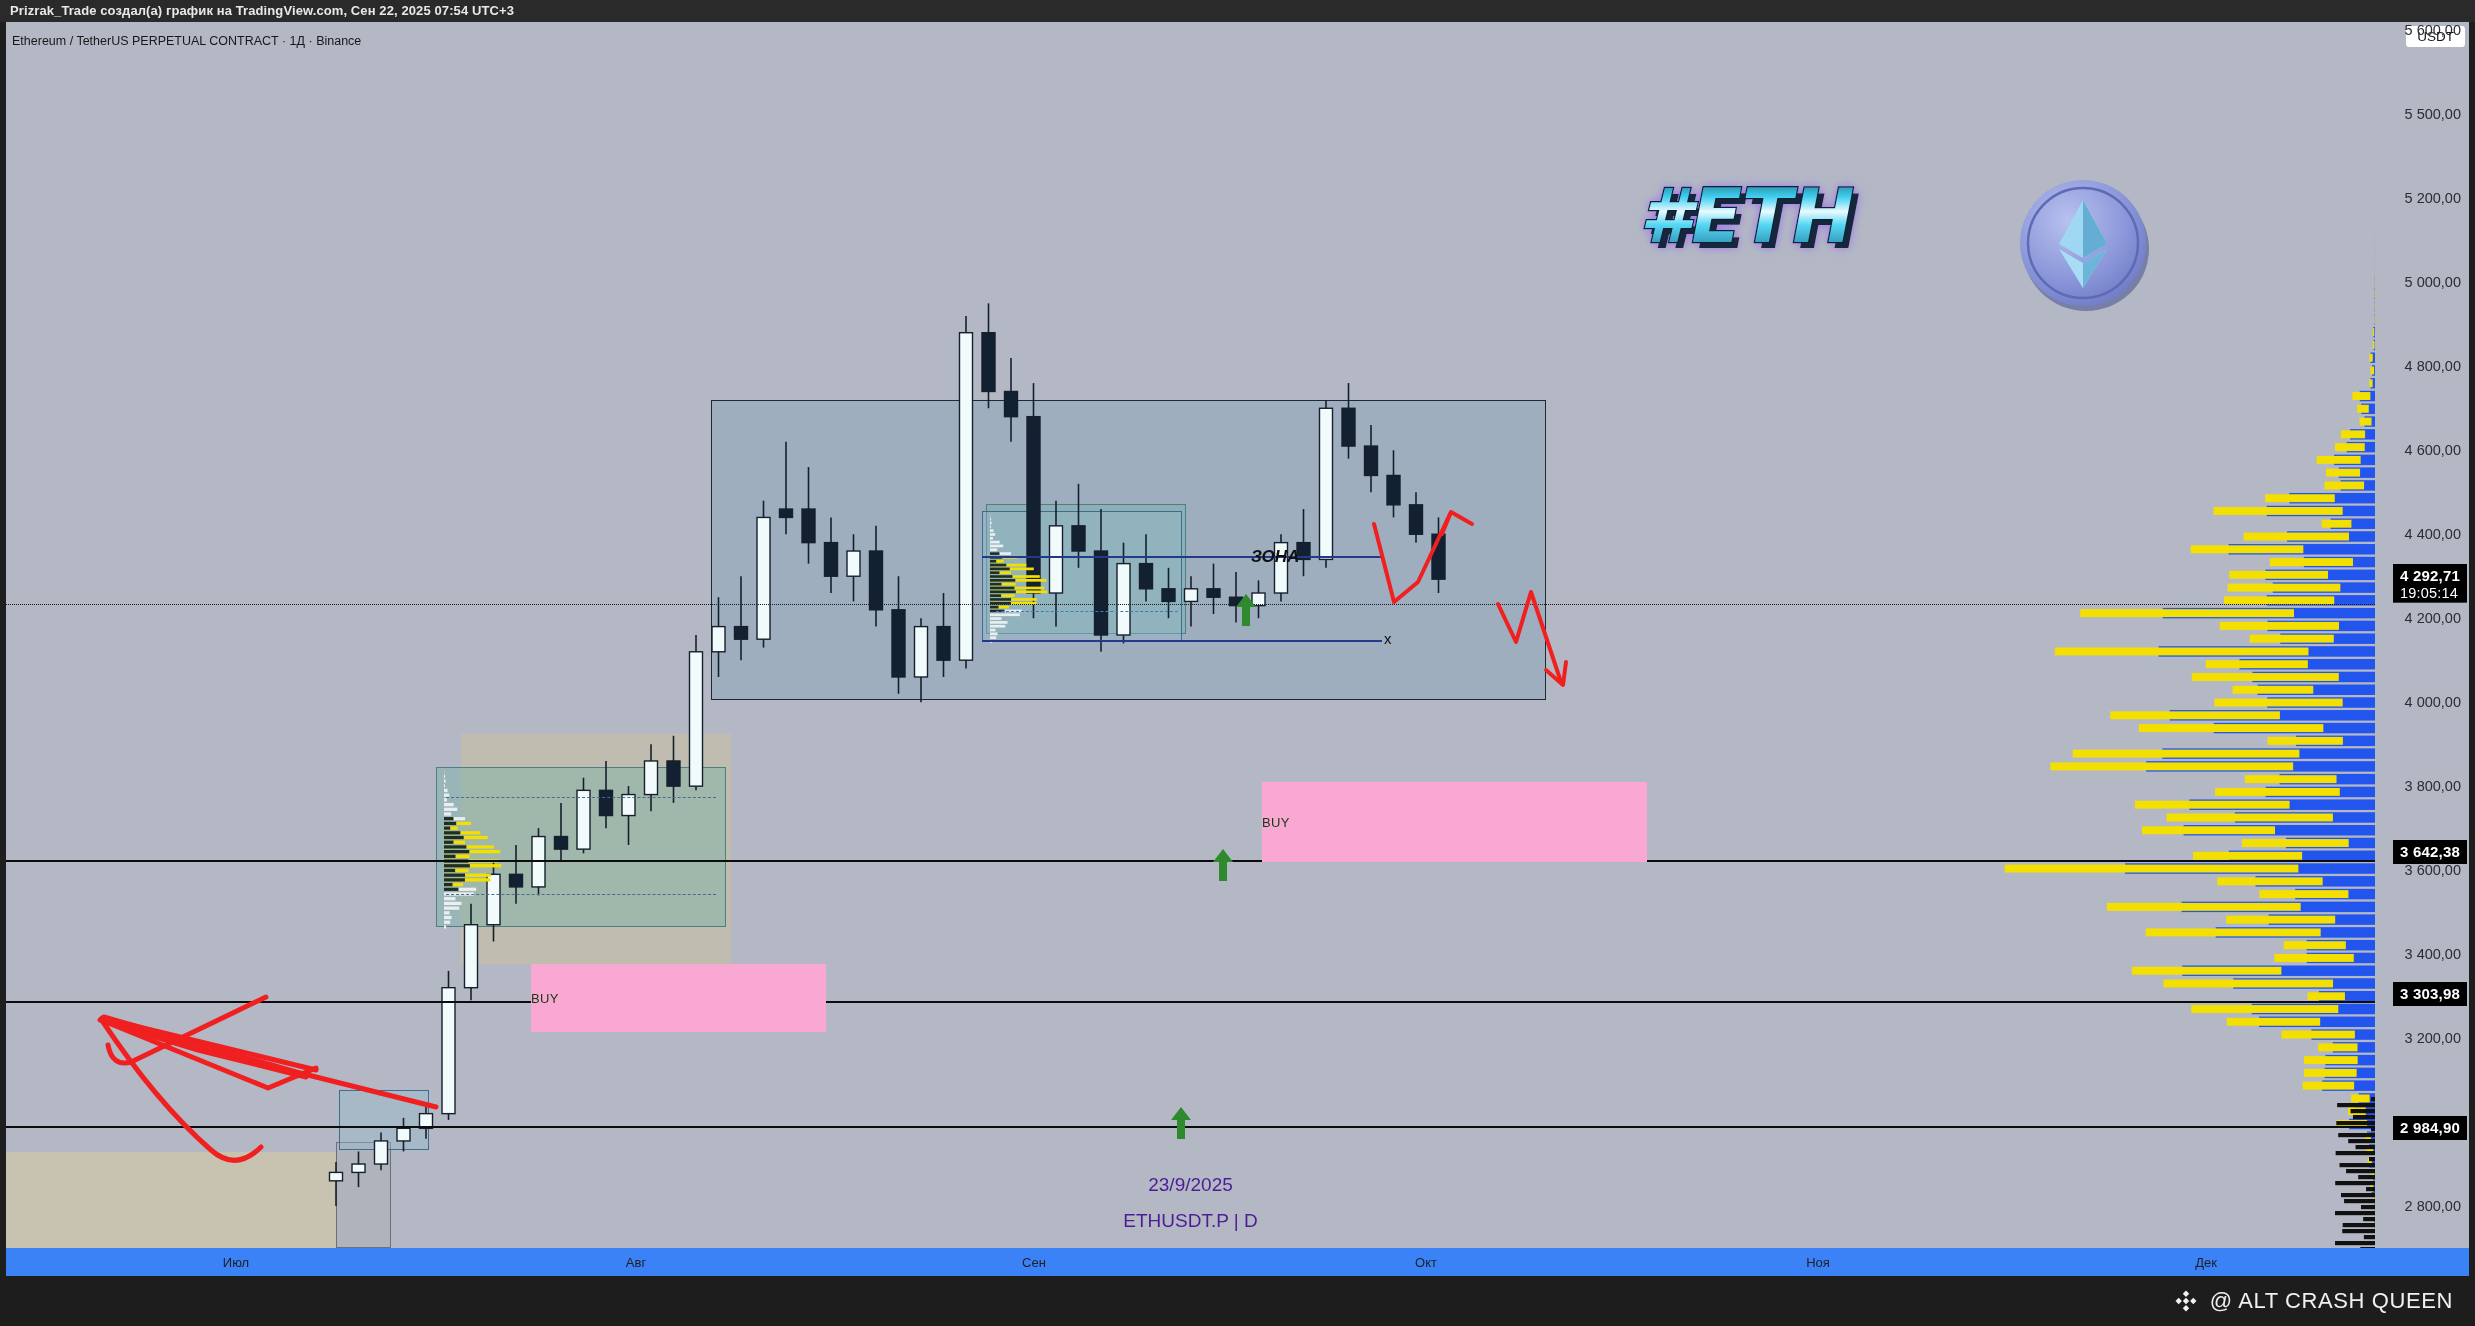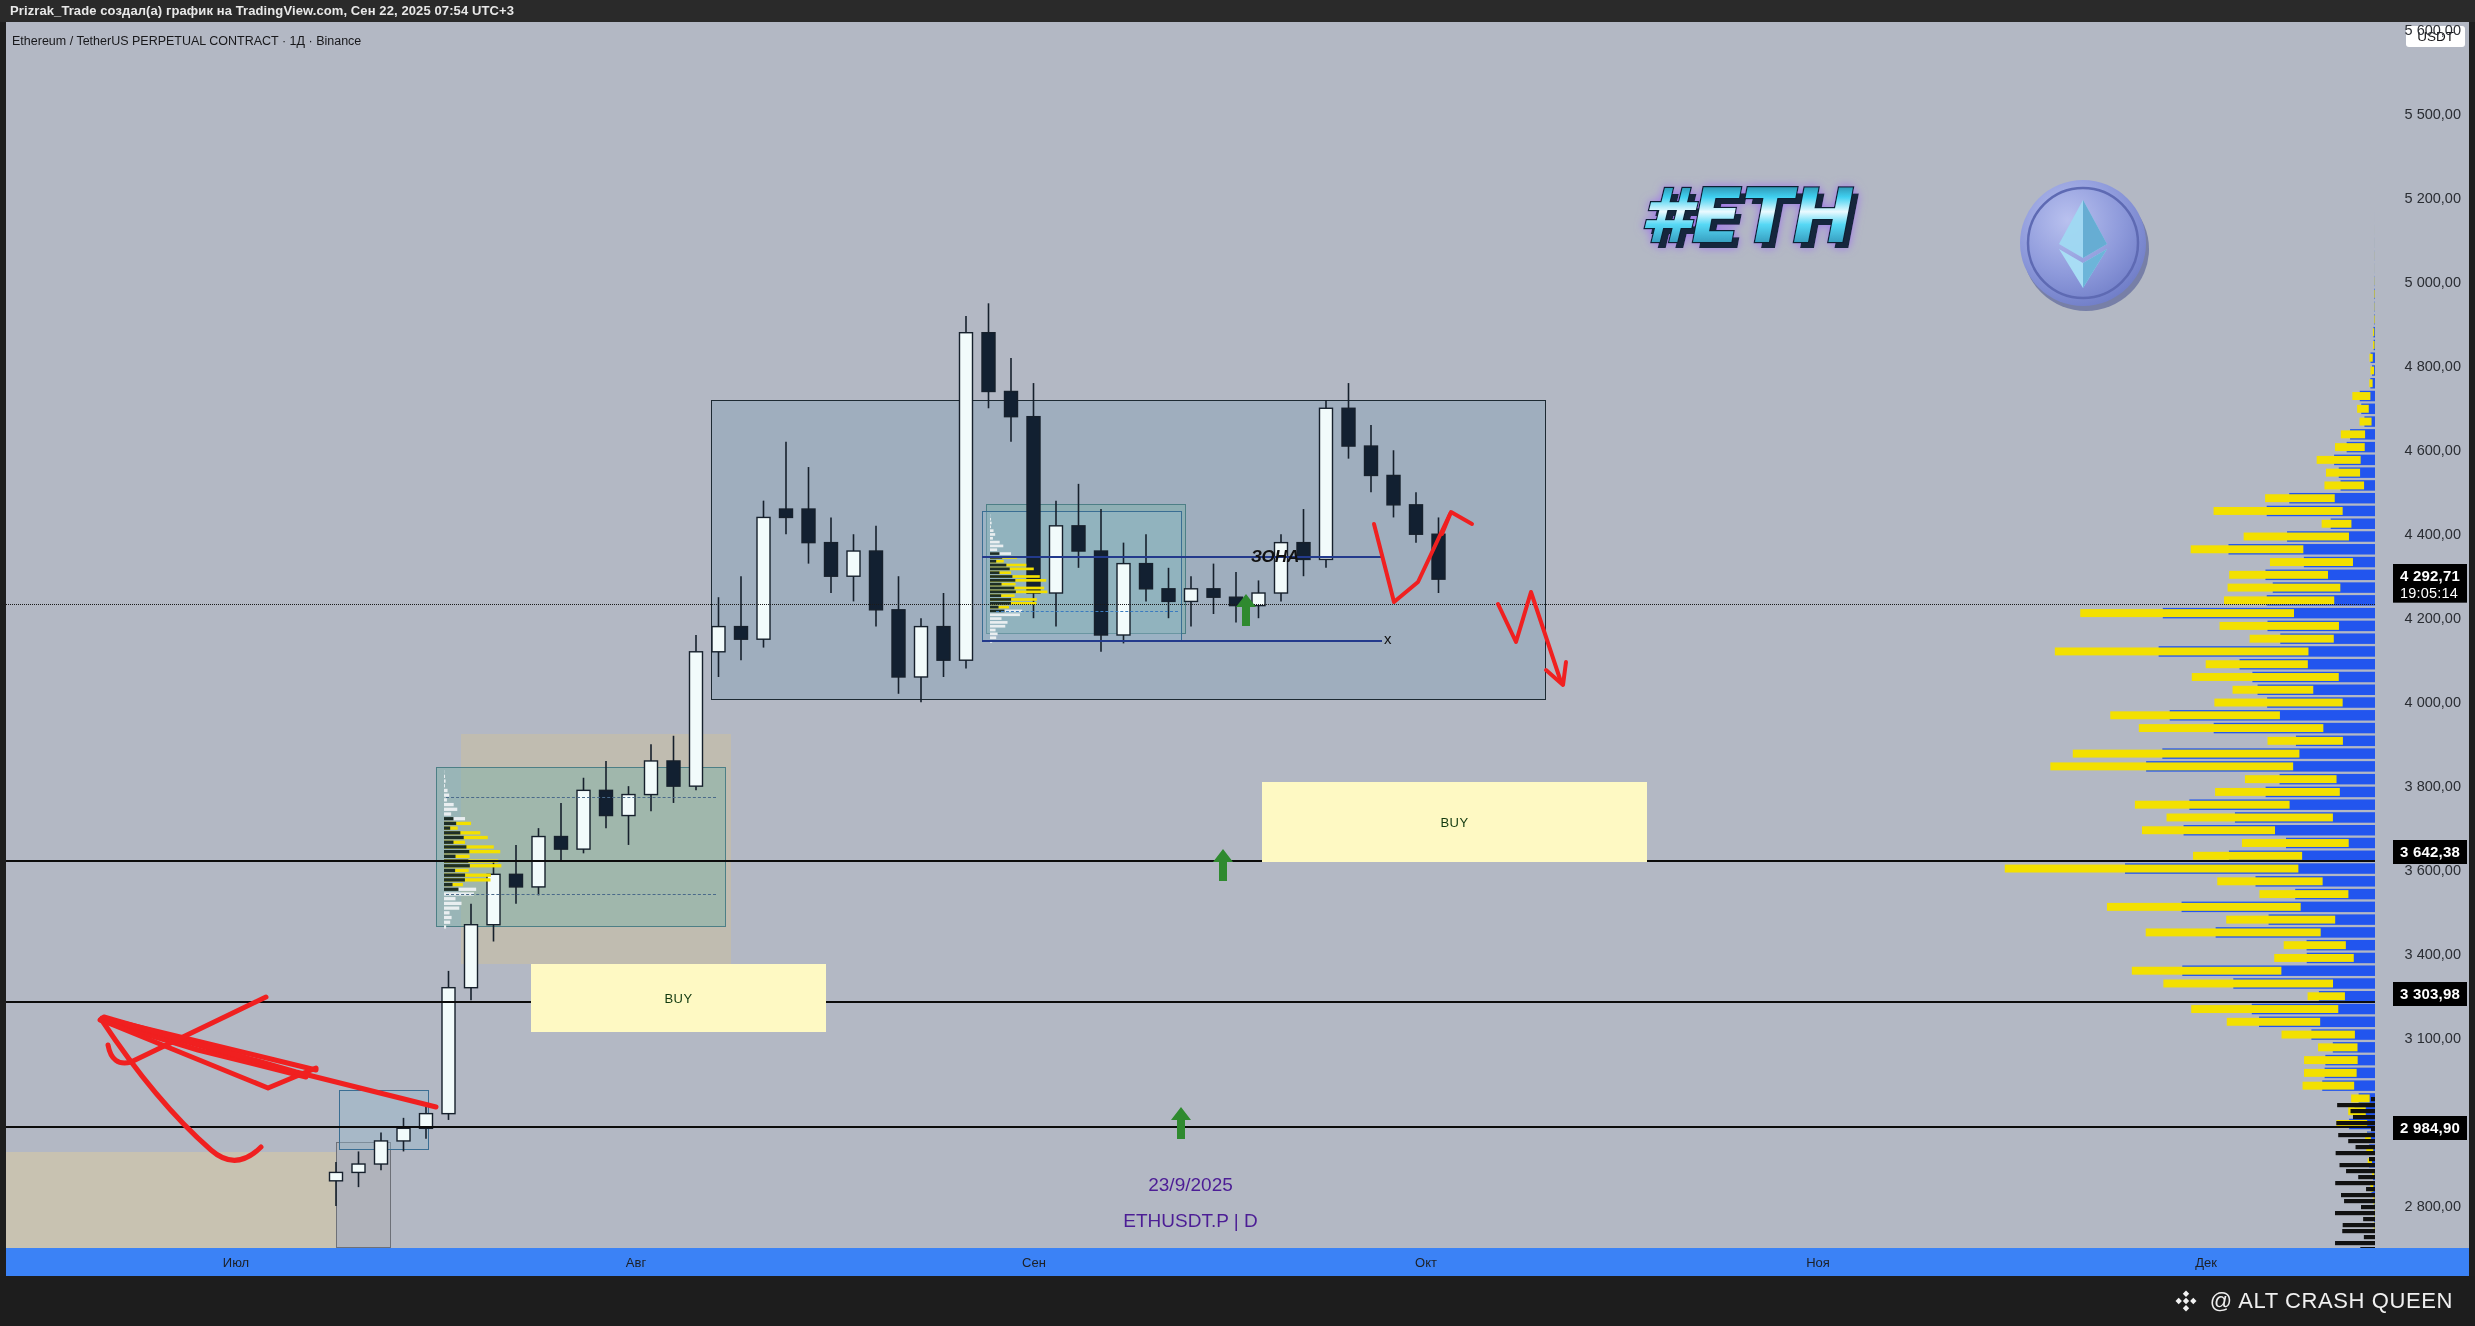--- a/index.html
+++ b/index.html
@@ -50,21 +50,21 @@
 
   
   .box{position:absolute;box-sizing:border-box;}
   .bigzone{background:rgba(130,160,180,.42);border:1.5px solid #1d2a33;}
   .tealzone{background:rgba(122,178,168,.45);border:1px solid #4d7f86;}
   .bluesel{background:rgba(150,185,205,.40);border:1px solid #3a6e93;}
   .beige{background:rgba(205,196,172,.80);}
   .beige2{background:rgba(198,190,168,.70);}
   .greybox{background:rgba(175,178,186,.85);border:1px solid #6d7078;}
 
-  .buybox{position:absolute;background:#fef9c3;display:flex;align-items:center;justify-content:center;}
+  .buybox{position:absolute;background:#f9a8d4;display:flex;align-items:center;justify-content:flex-start;}
   .buybox span{font-size:13px;color:#123a10;letter-spacing:.4px;}
 
   
   #zona{position:absolute;font-style:italic;font-weight:bold;font-size:17px;color:#111;}
 
   
   #footer{position:absolute;left:0;top:1276px;width:2475px;height:50px;background:#1d1d1d;}
   #tvlogo{position:absolute;left:14px;top:11px;display:flex;align-items:center;gap:9px;margin-top:36px;}
   #tvlogo .name{font-size:22px;color:#d6d6d6;letter-spacing:-.2px;}
   #wm{position:absolute;right:22px;top:12px;display:flex;align-items:center;gap:11px;}
@@ -725,21 +725,21 @@
           <div class="ptick" style="top: 176.342px;">5 200,00</div>
           <div class="ptick" style="top: 260.315px;">5 000,00</div>
           <div class="ptick" style="top: 344.288px;">4 800,00</div>
           <div class="ptick" style="top: 428.26px;">4 600,00</div>
           <div class="ptick" style="top: 512.233px;">4 400,00</div>
           <div class="ptick" style="top: 596.205px;">4 200,00</div>
           <div class="ptick" style="top: 680.178px;">4 000,00</div>
           <div class="ptick" style="top: 764.151px;">3 800,00</div>
           <div class="ptick" style="top: 848.123px;">3 600,00</div>
           <div class="ptick" style="top: 932.096px;">3 400,00</div>
-          <div class="ptick" style="top: 1016.07px;">3 100,00</div>
+          <div class="ptick" style="top: 1016.07px;">3 200,00</div>
           <div class="ptick" style="top: 1100.04px;">3 000,00</div>
           <div class="ptick" style="top: 1184.01px;">2 800,00</div>
         </div>
       <div id="pbadge-host">
           <div class="pbadge" style="top: 554.039px;">4 300,43</div>
           <div class="pbadge two" style="top: 557.28px; transform: translateY(-36%);">4 292,71<span class="t2">19:05:14</span></div>
           <div class="pbadge" style="top: 830.329px;">3 642,38</div>
           <div class="pbadge" style="top: 972.411px;">3 303,98</div>
           <div class="pbadge" style="top: 1106.38px;">2 984,90</div>
         </div>

